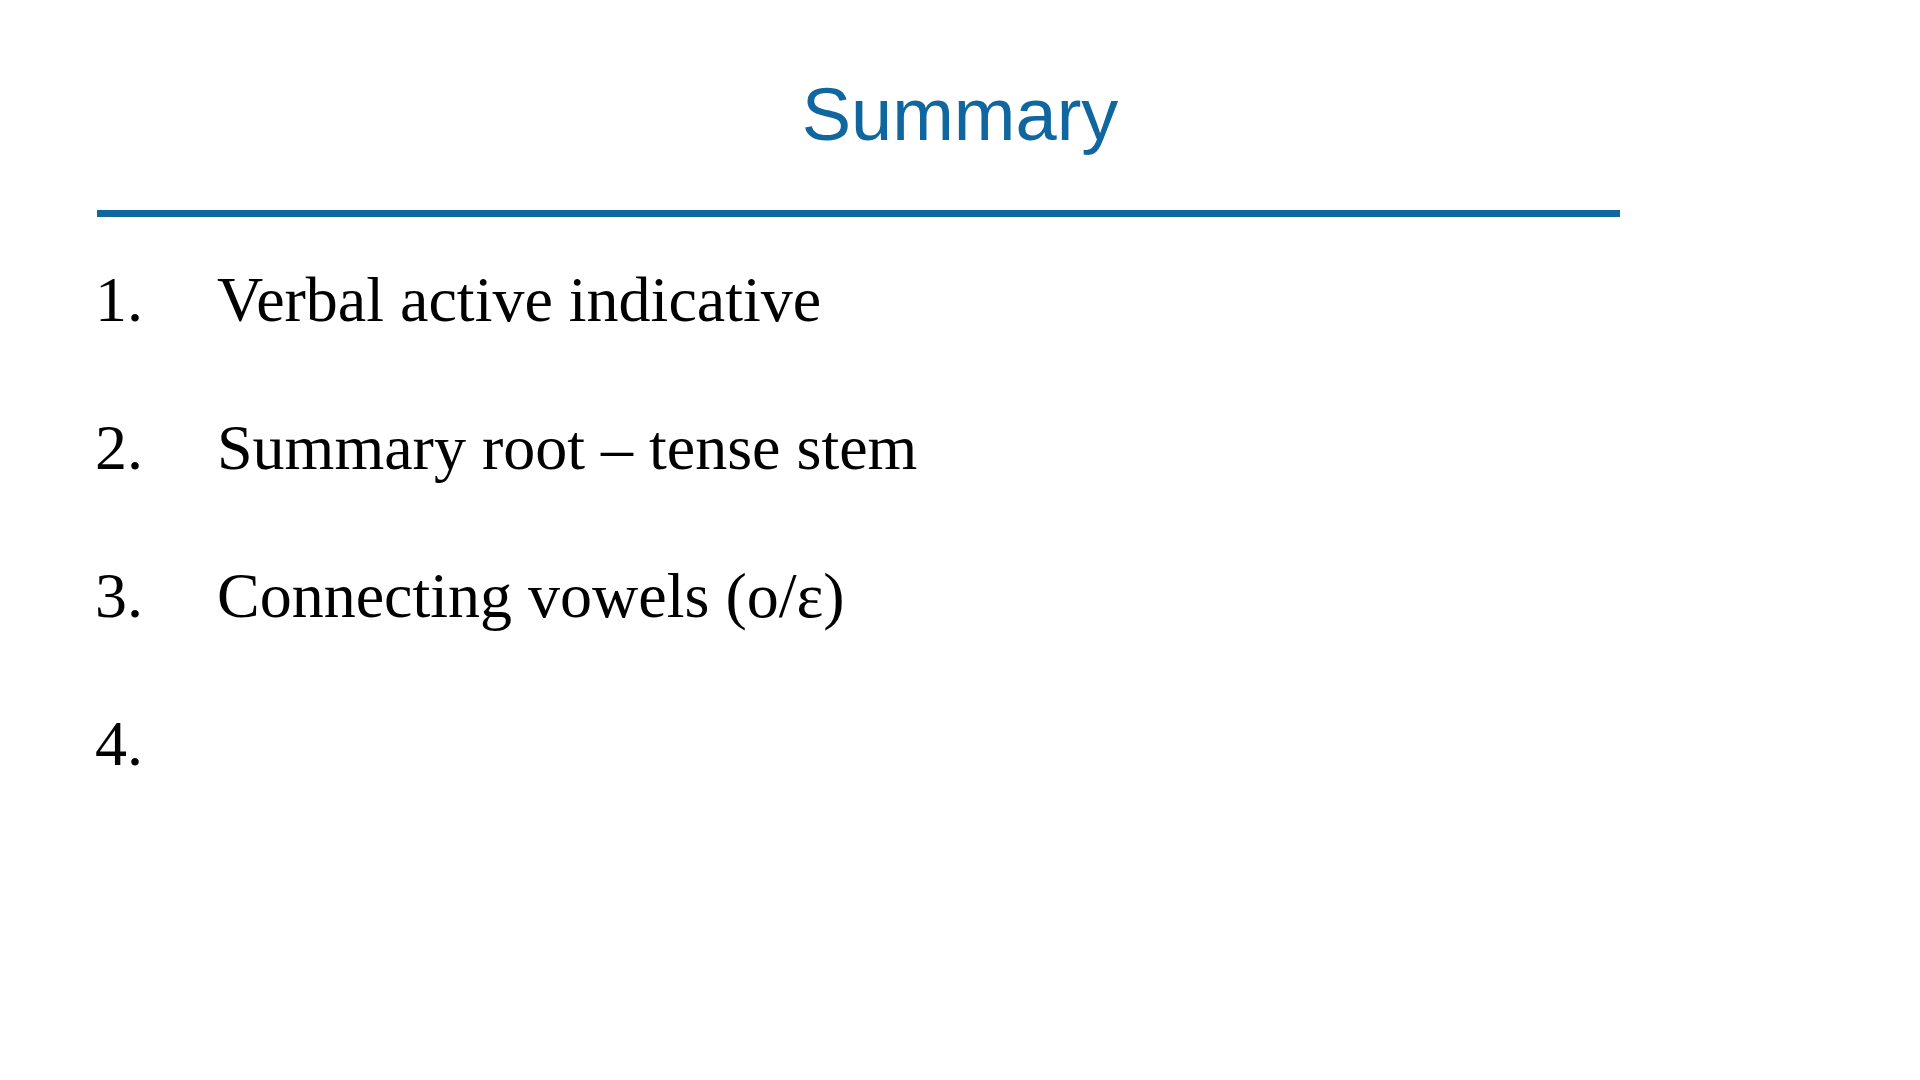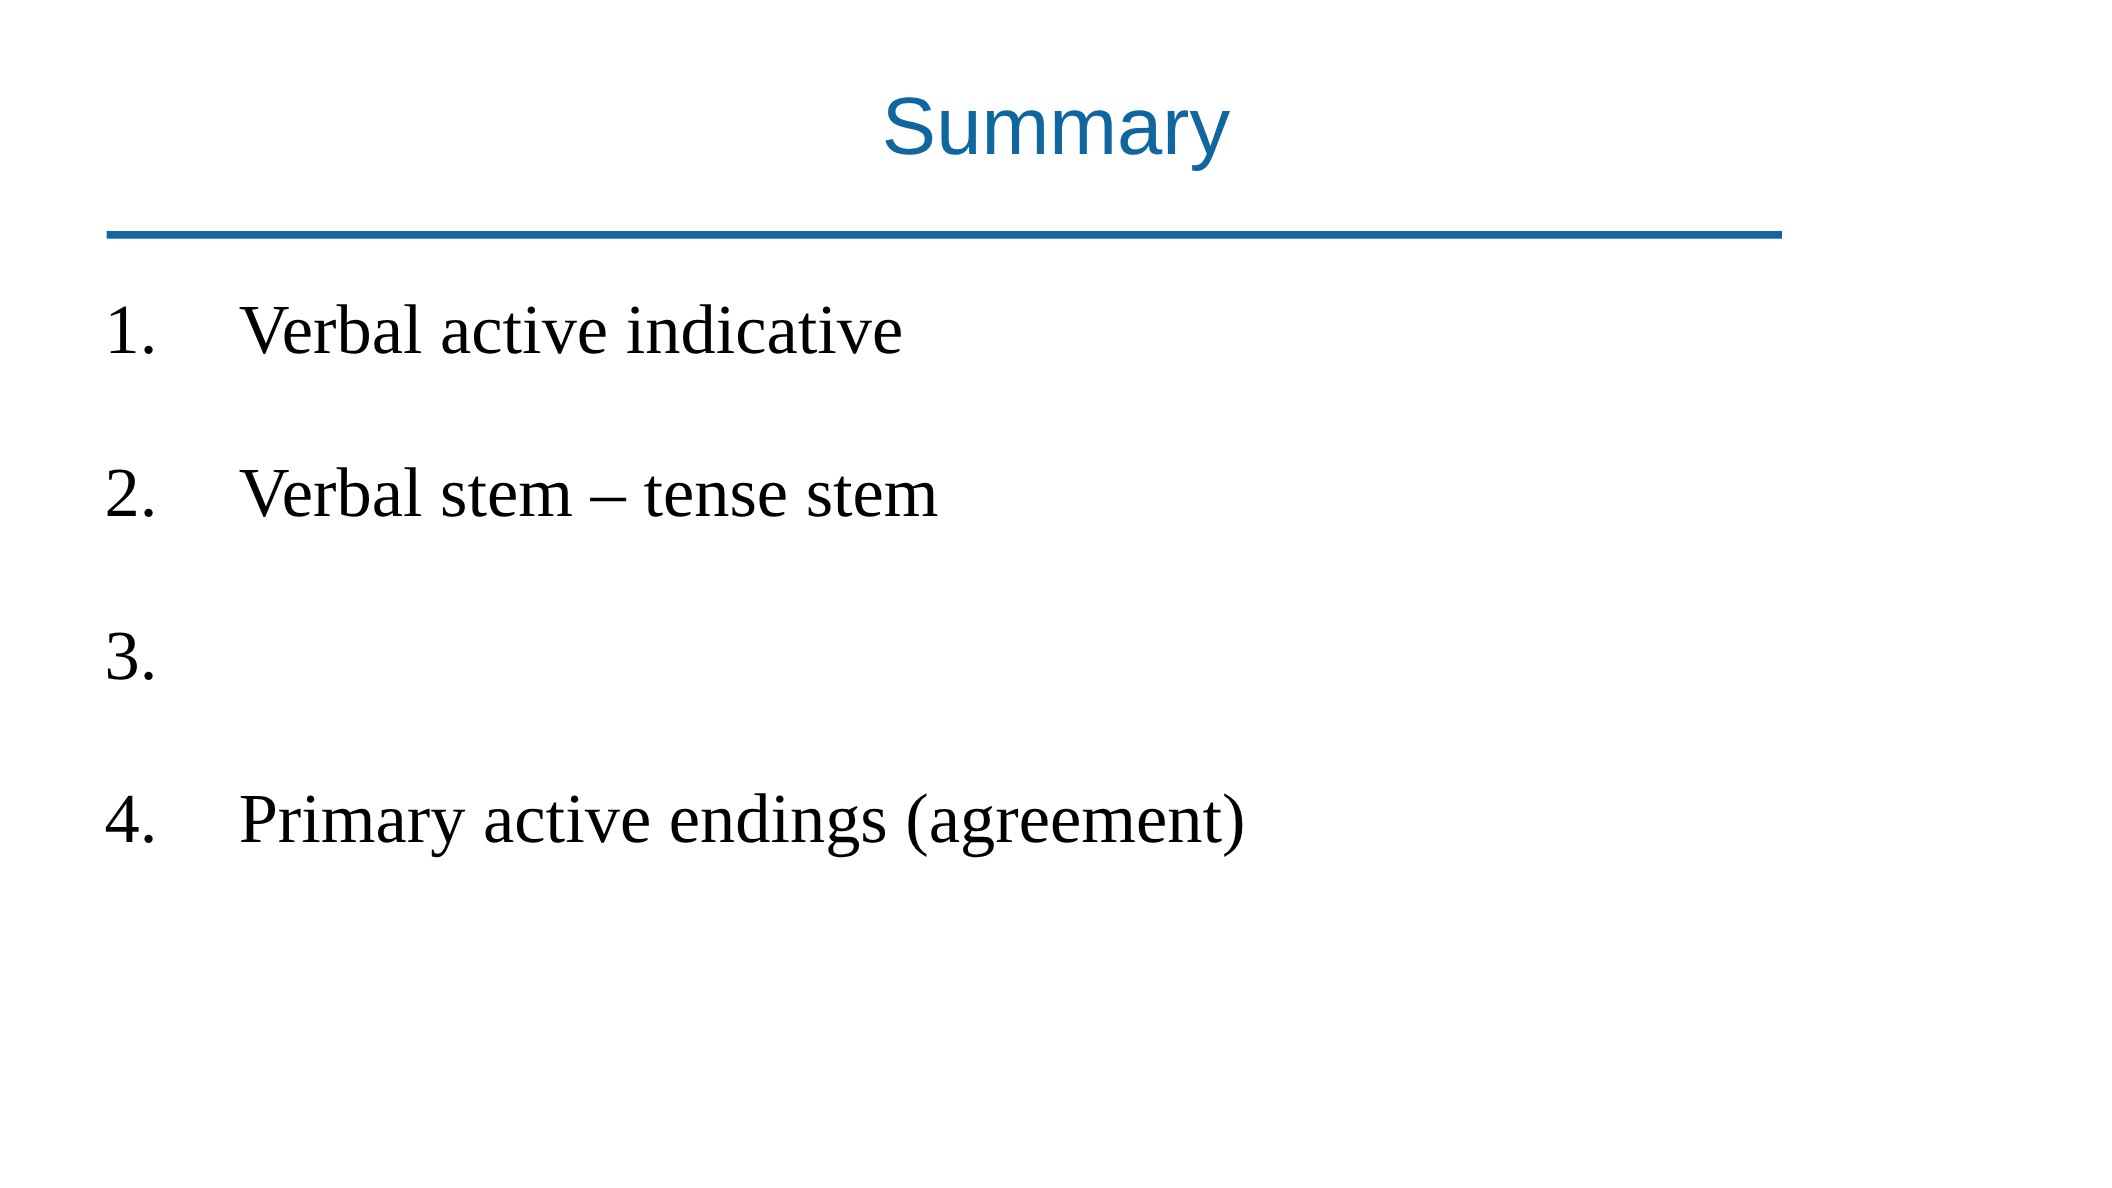--- a/index.html
+++ b/index.html
@@ -89,27 +89,27 @@
 
   <ol class="summary-list">
 
     <li class="summary-item">
       <span class="item-number">1.</span>
       <span class="item-text">Verbal active indicative</span>
     </li>
 
     <li class="summary-item">
       <span class="item-number">2.</span>
-      <span class="item-text">Verbal stem – tense stem</span>
+      <span class="item-text">Summary root – tense stem</span>
     </li>
 
     <li class="summary-item">
       <span class="item-number">3.</span>
+      <span class="item-text">Connecting vowels (ο/ε)</span>
     </li>
 
     <li class="summary-item">
       <span class="item-number">4.</span>
-      <span class="item-text">Primary active endings (agreement)</span>
     </li>
 
   </ol>
 
 </div>
 
 </body></html>

